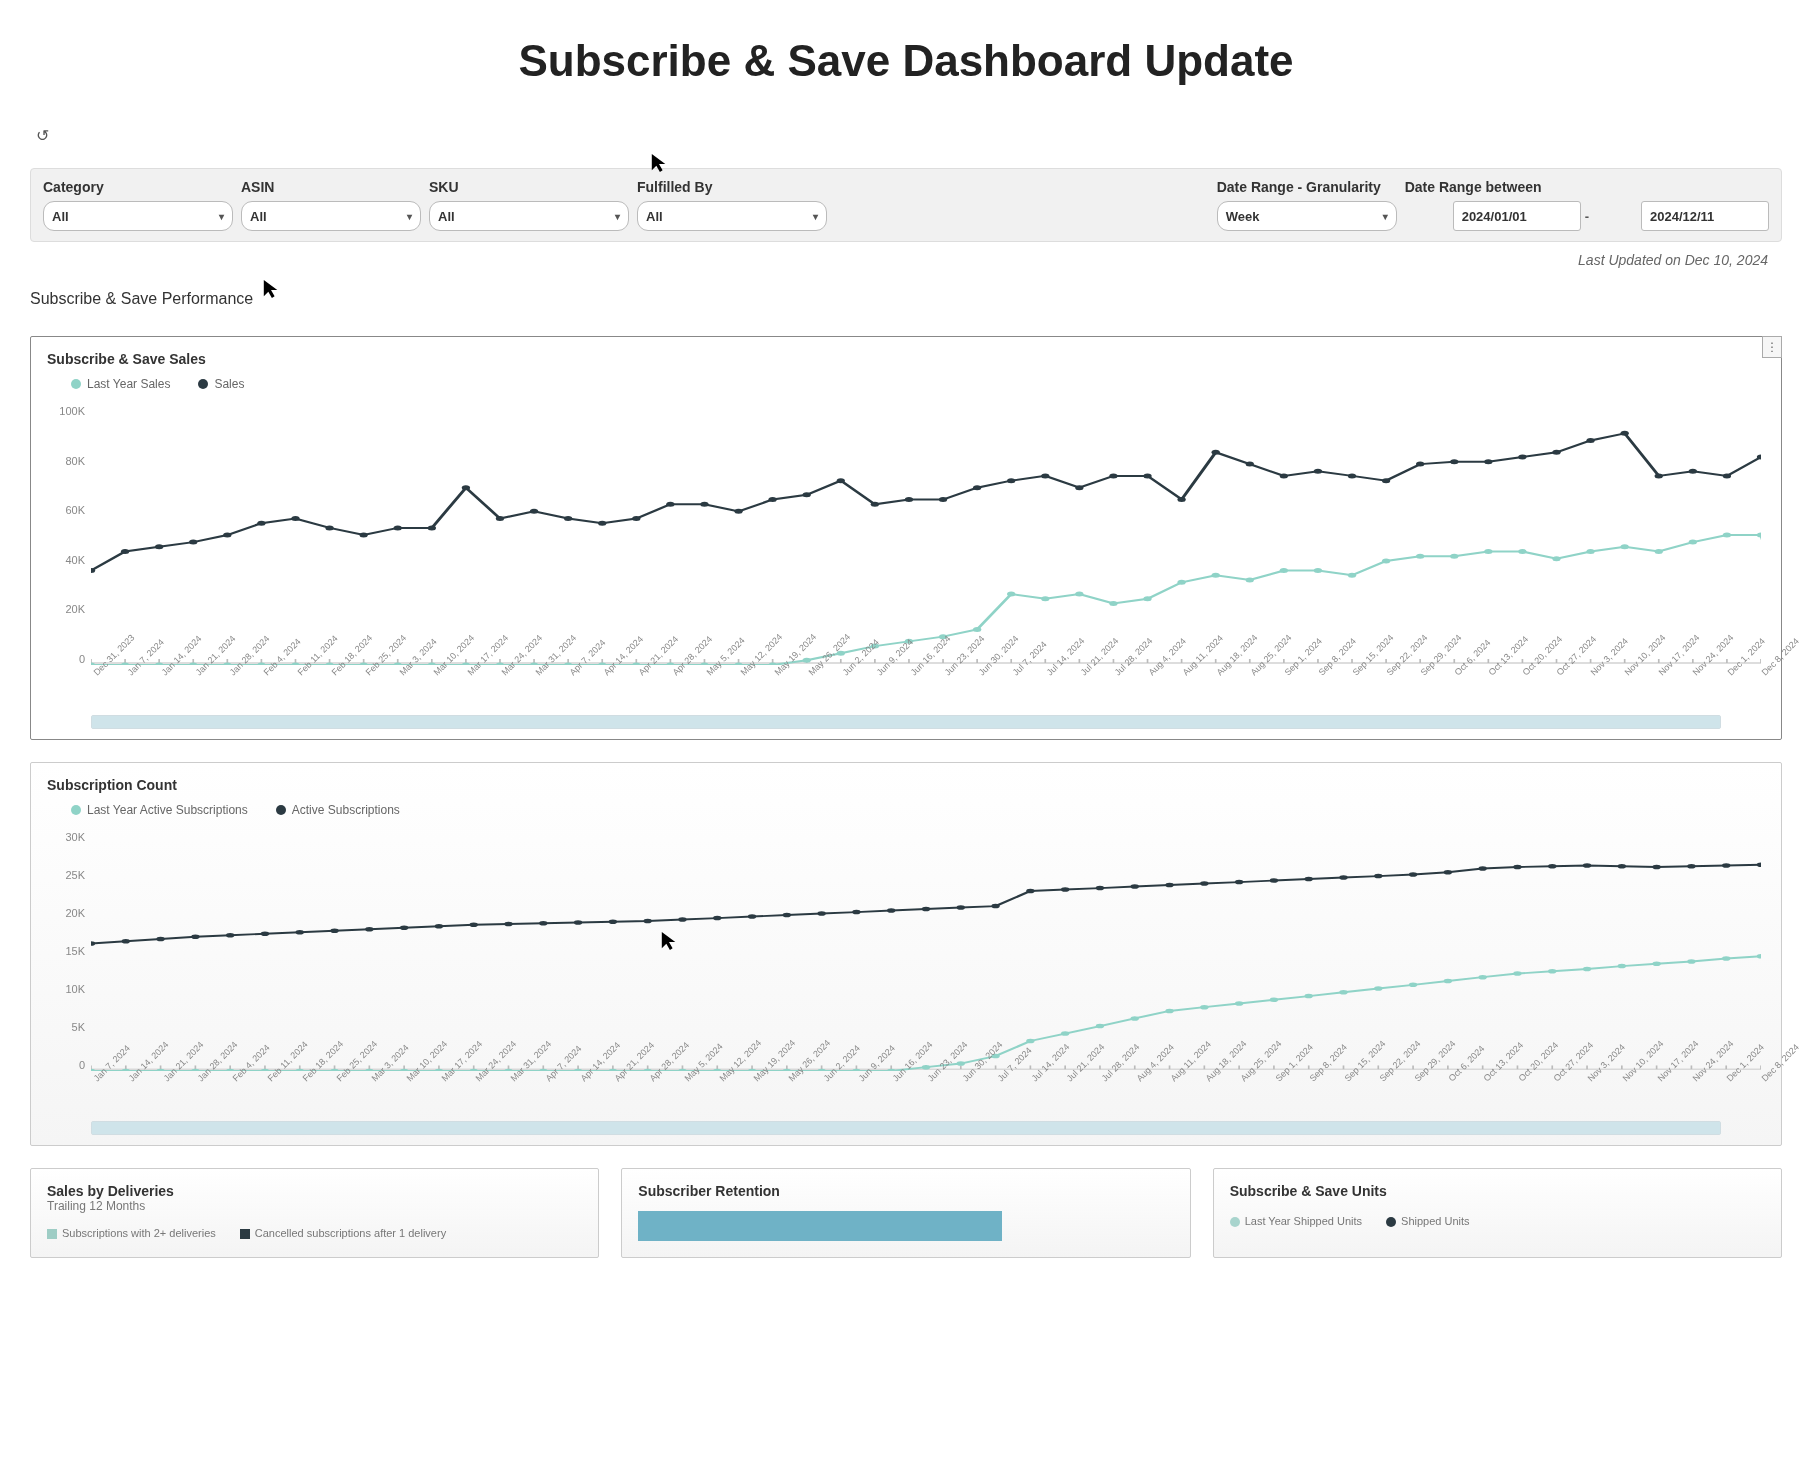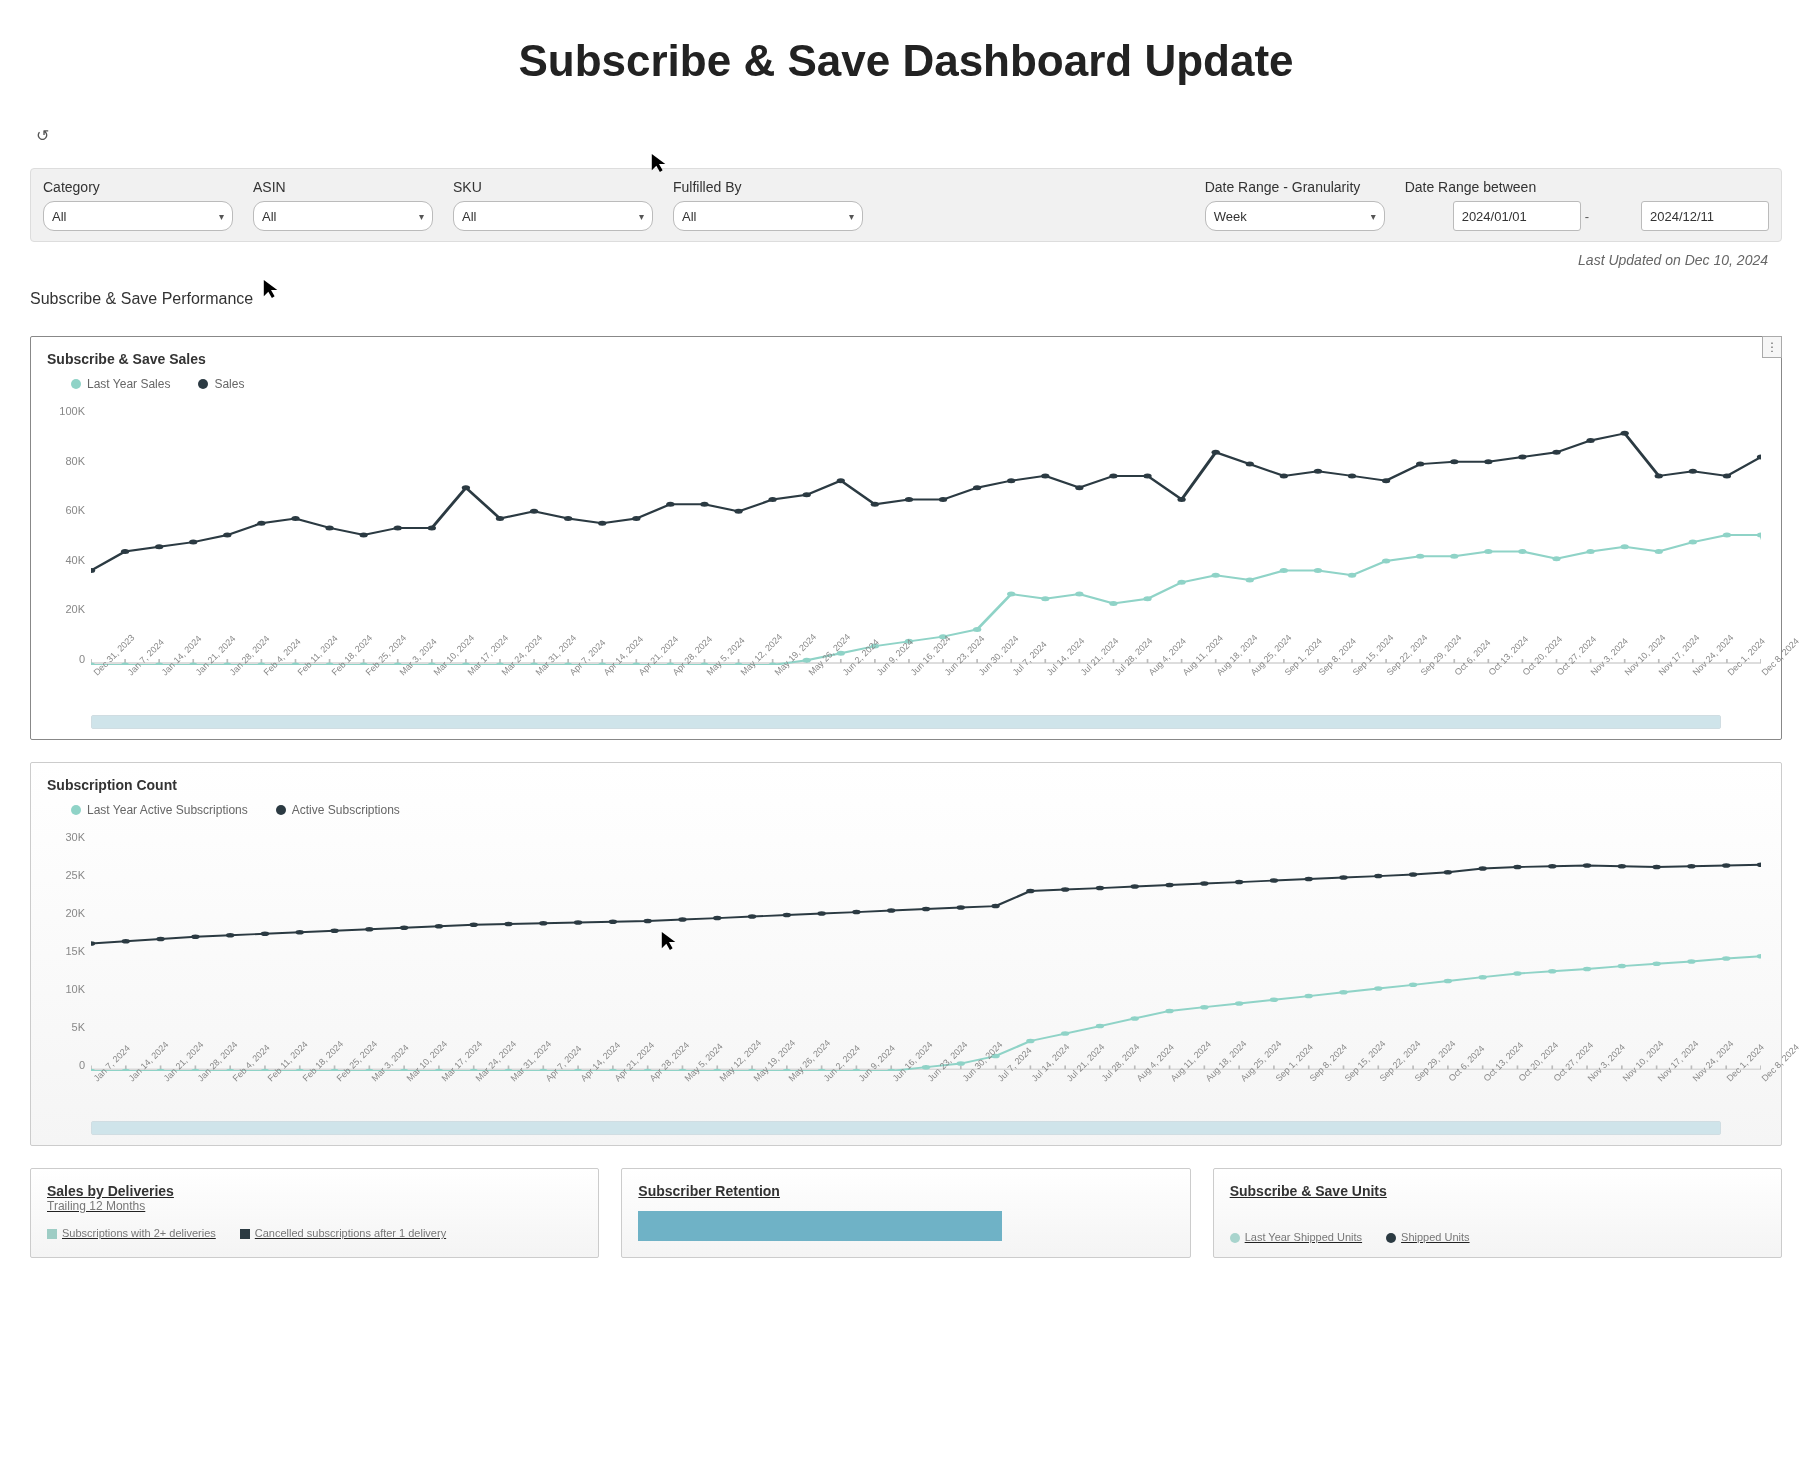--- a/index.html
+++ b/index.html
@@ -27,26 +27,27 @@
   }
   .refresh-row .circ-icon {
     display: inline-block;
     width: 16px; height: 16px;
     font-size: 16px;
     color: #555;
     cursor: pointer;
   }
   .filter-bar {
     display: flex;
-    gap: 20px;
+    gap: 8px;
     background: #f1f1f1;
     border: 1px solid #ddd;
     border-radius: 4px;
     padding: 10px 12px;
     align-items: flex-end;
+    font-weight: bold;
   }
   .filter-spacer { flex: 1; }
   .filter-group {
     display: flex;
     flex-direction: column;
     gap: 6px;
   }
   .filter-label {
     font-size: 14px;
     color: #333;
@@ -191,21 +192,20 @@
     display: flex;
     gap: 22px;
   }
   .small-card {
     flex: 1;
     border: 1px solid #ccc;
     border-radius: 2px;
     background: linear-gradient(#fff, #f4f4f4);
     padding: 14px 16px;
     min-height: 90px;
-    text-decoration: underline;
   }
   .small-card .title { font-size: 14px; font-weight: 600; color: #333; }
   .small-card .sub   { font-size: 12px; color: #777; margin-top: 0; }
   .small-legend { display: flex; gap: 24px; margin-top: 14px; font-size: 11px; color: #777; }
   .small-legend .sw { width: 10px; height: 10px; display:inline-block; margin-right:5px; vertical-align:middle;}
   .sw.sq-teal { background: #9ecdc5; }
   .sw.sq-dark { background: #2b3a42; }
   .sw.sq-lteal{ background: #a8d4cd; border-radius:50%; }
   .sw.sq-dk   { background: #2b3a42; border-radius:50%; }
   .retention-bar {
@@ -766,21 +766,21 @@
         <span><span class="sw sq-teal"></span><span>Subscriptions with 2+ deliveries</span></span>
         <span><span class="sw sq-dark"></span><span>Cancelled subscriptions after 1 delivery</span></span>
       </div>
     </div>
     <div class="small-card">
       <div class="title">Subscriber Retention</div>
       <div class="retention-bar"></div>
     </div>
     <div class="small-card">
       <div class="title">Subscribe &amp; Save Units</div>
-      <div class="small-legend" style="margin-top:32px">
+      <div class="small-legend" style="margin-top:16px">
         <span><span class="sw sq-lteal"></span><span>Last Year Shipped Units</span></span>
         <span><span class="sw sq-dk"></span><span>Shipped Units</span></span>
       </div>
     </div>
   </div>
 
 </div>
 
 <div class="cursor" style="left:650px; top:152px">
   <svg viewBox="0 0 20 24">

